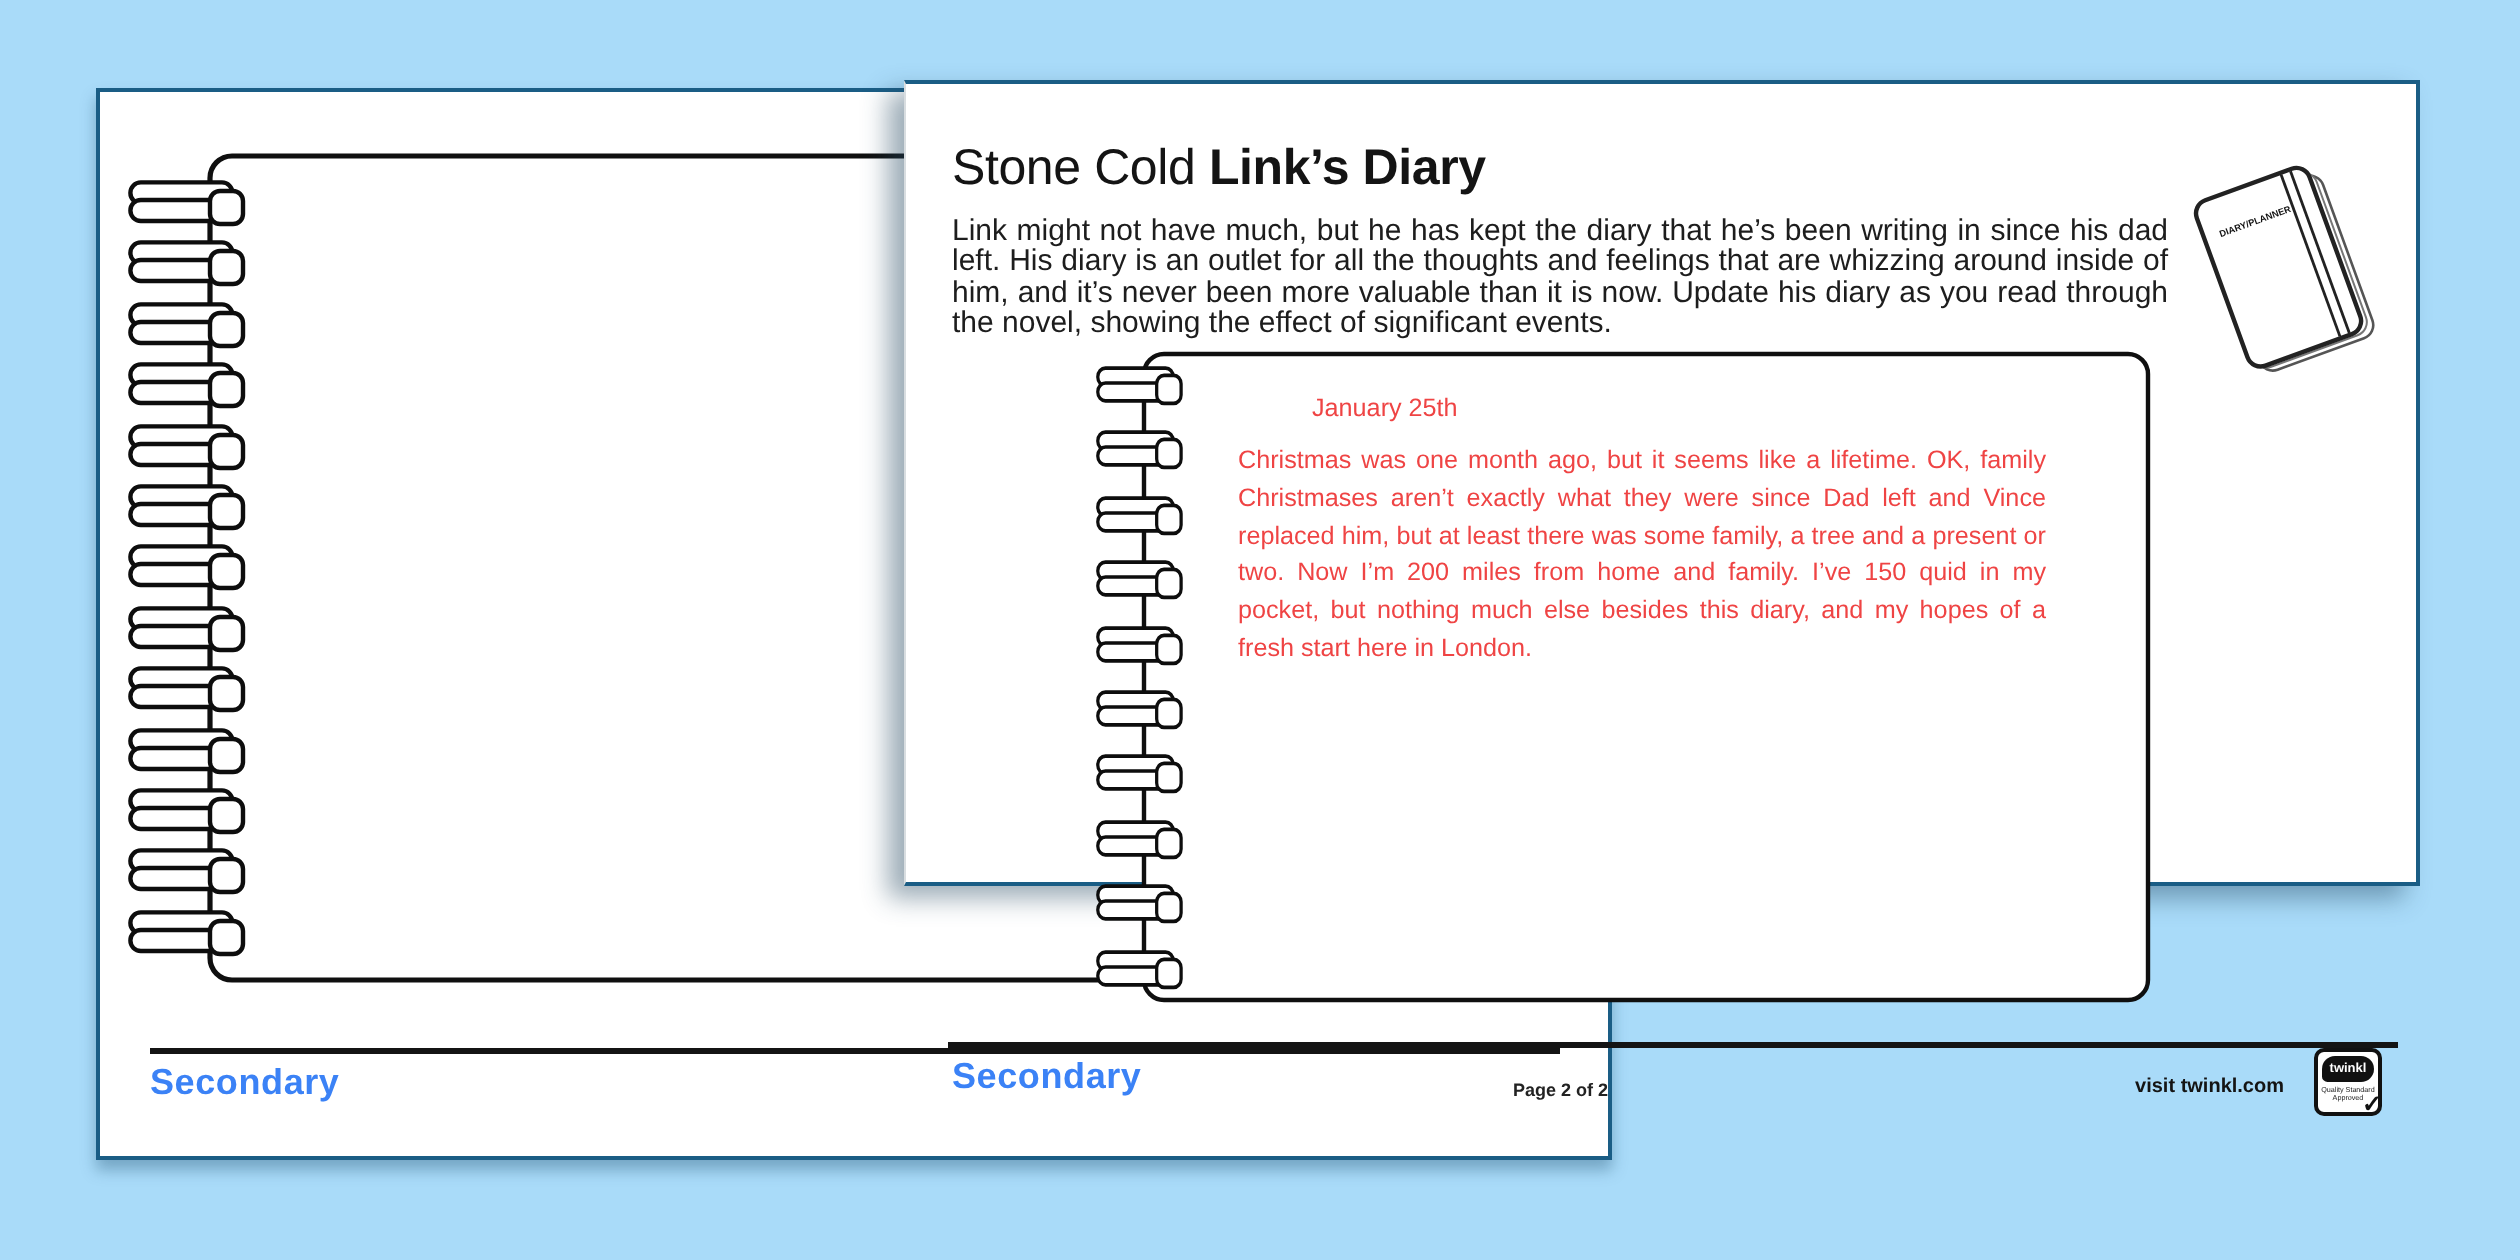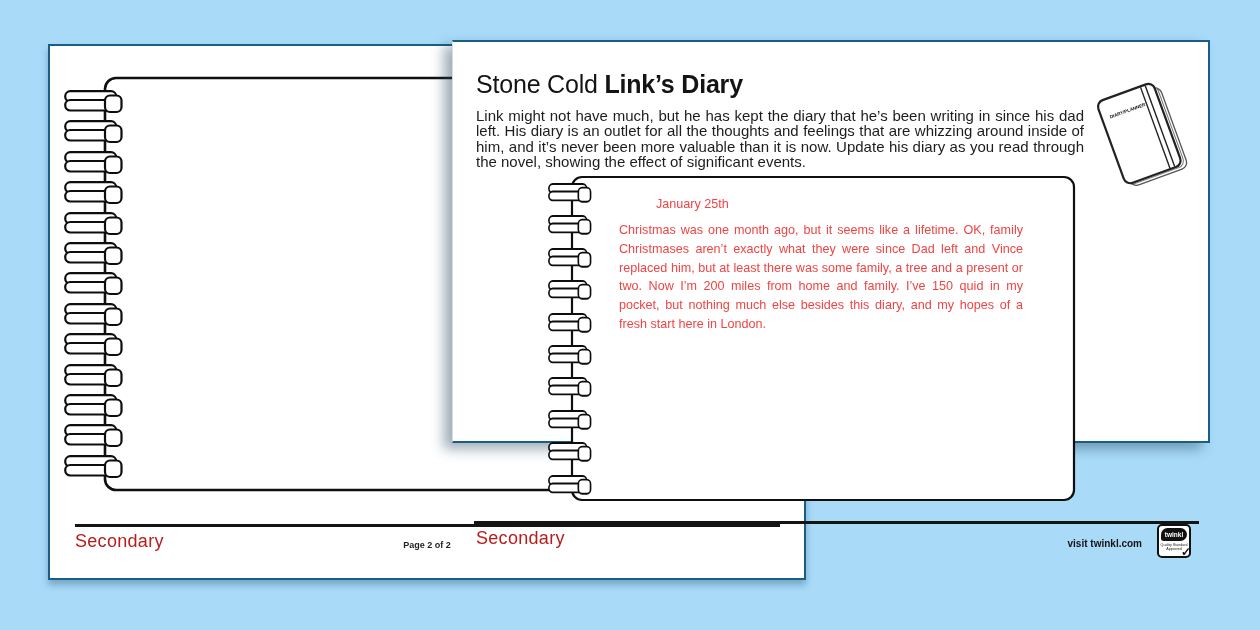--- a/index.html
+++ b/index.html
@@ -35,24 +35,24 @@
   .diary-date { left:168px; top:155px; font-size:12.6px; color:#ef4444;margin-left:35px; }
   .diary-body {
     left:166px; top:179px; width:404px;
     font-size:12.6px; line-height:18.8px; text-align:justify; color:#ef4444;
   }
 
   
   .footer-rule { height:3px; background:#141414; }
   .rule-front { left:21px; top:479px; width:725px; }
   .rule-back  { left:25px; top:478px; width:705px; }
-  .brand { font-size:18px; font-weight:normal; letter-spacing:.3px; color:#b91c1c; }
+  .brand { font-size:18px; font-weight:bold; letter-spacing:.3px; color:#3b82f6; }
   .brand-front { left:23px; top:486px; }
   .brand-back  { left:25px; top:485px; }
-  .pagenum { left:0; top:494px; width:100%; text-align:center; font-size:9px; font-weight:bold; color:#222; }
+  .pagenum { left:0; top:494px; width:100%; text-align:right; font-size:9px; font-weight:bold; color:#222; }
   .visit { right:66px; top:496px; font-size:10px; font-weight:bold; }
 
   
   .badge {
     left:704px; top:482px; width:34px; height:34px;
     border:2px solid #111; border-radius:5px; background:#fff;
   }
   .badge-cloud {
     position:absolute; left:2px; top:2px; width:26px; height:13px;
     background:#111; border-radius:7px 7px 7px 3px;

